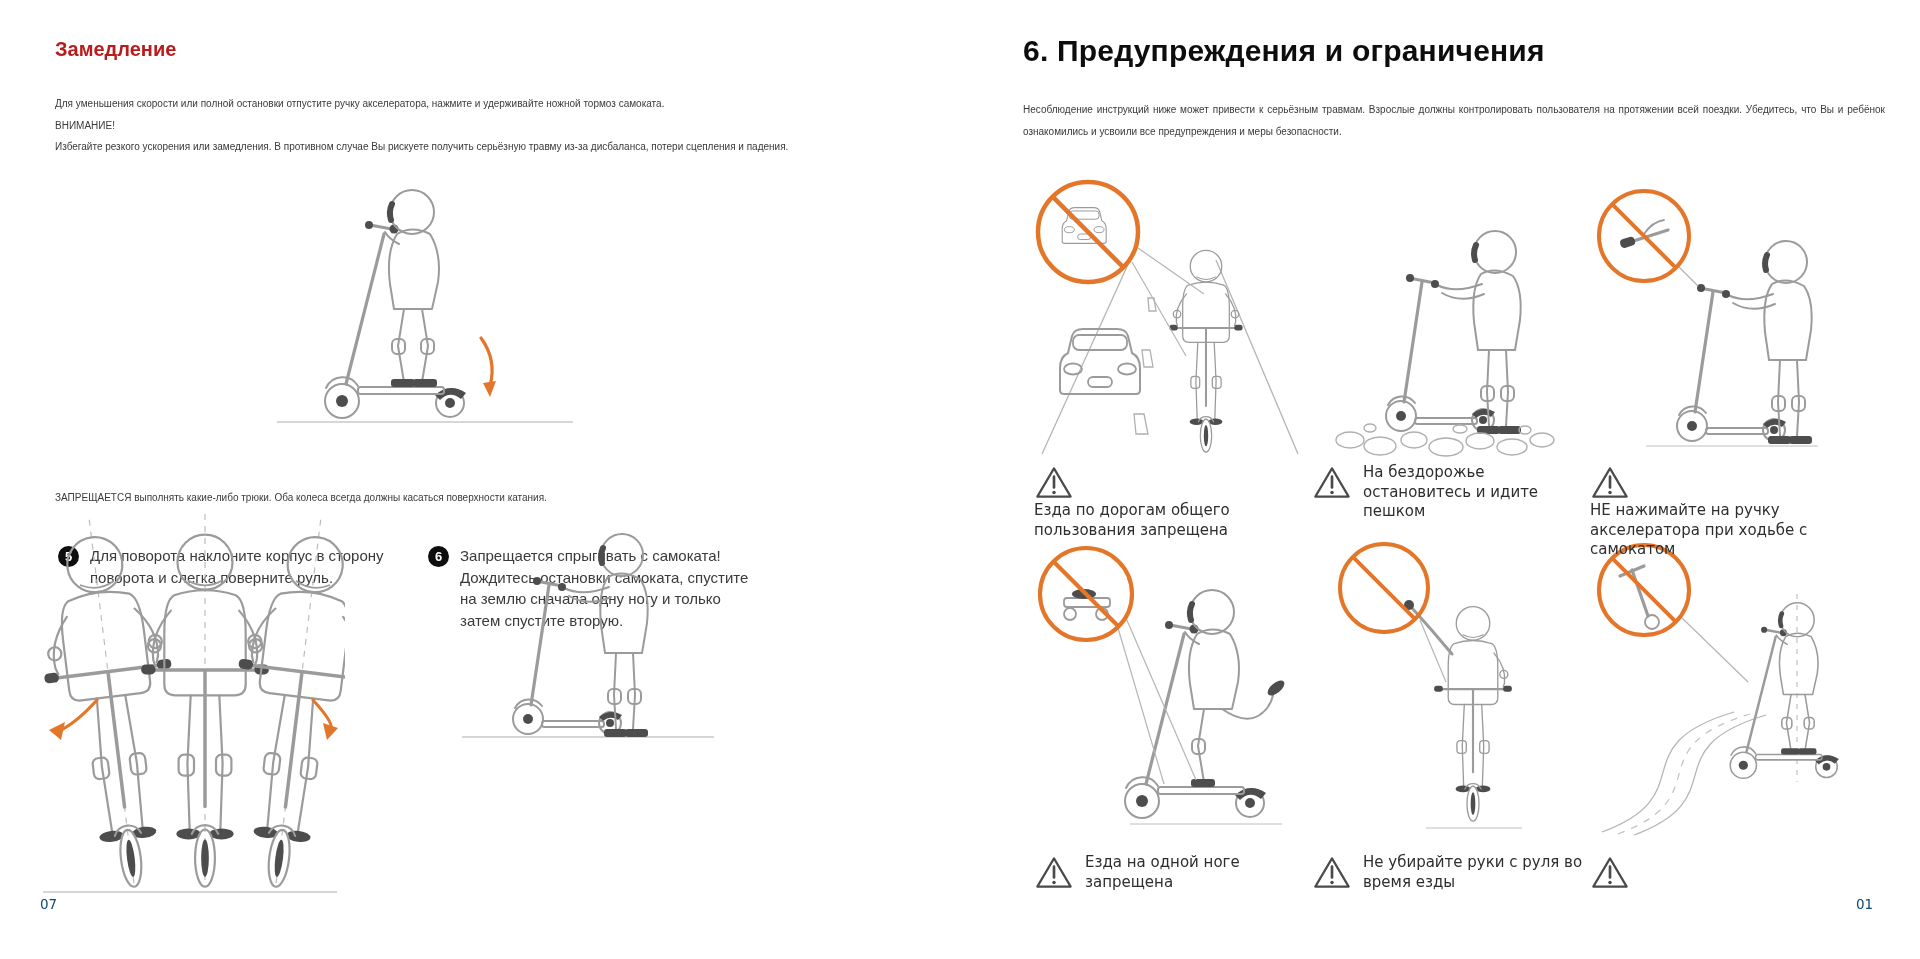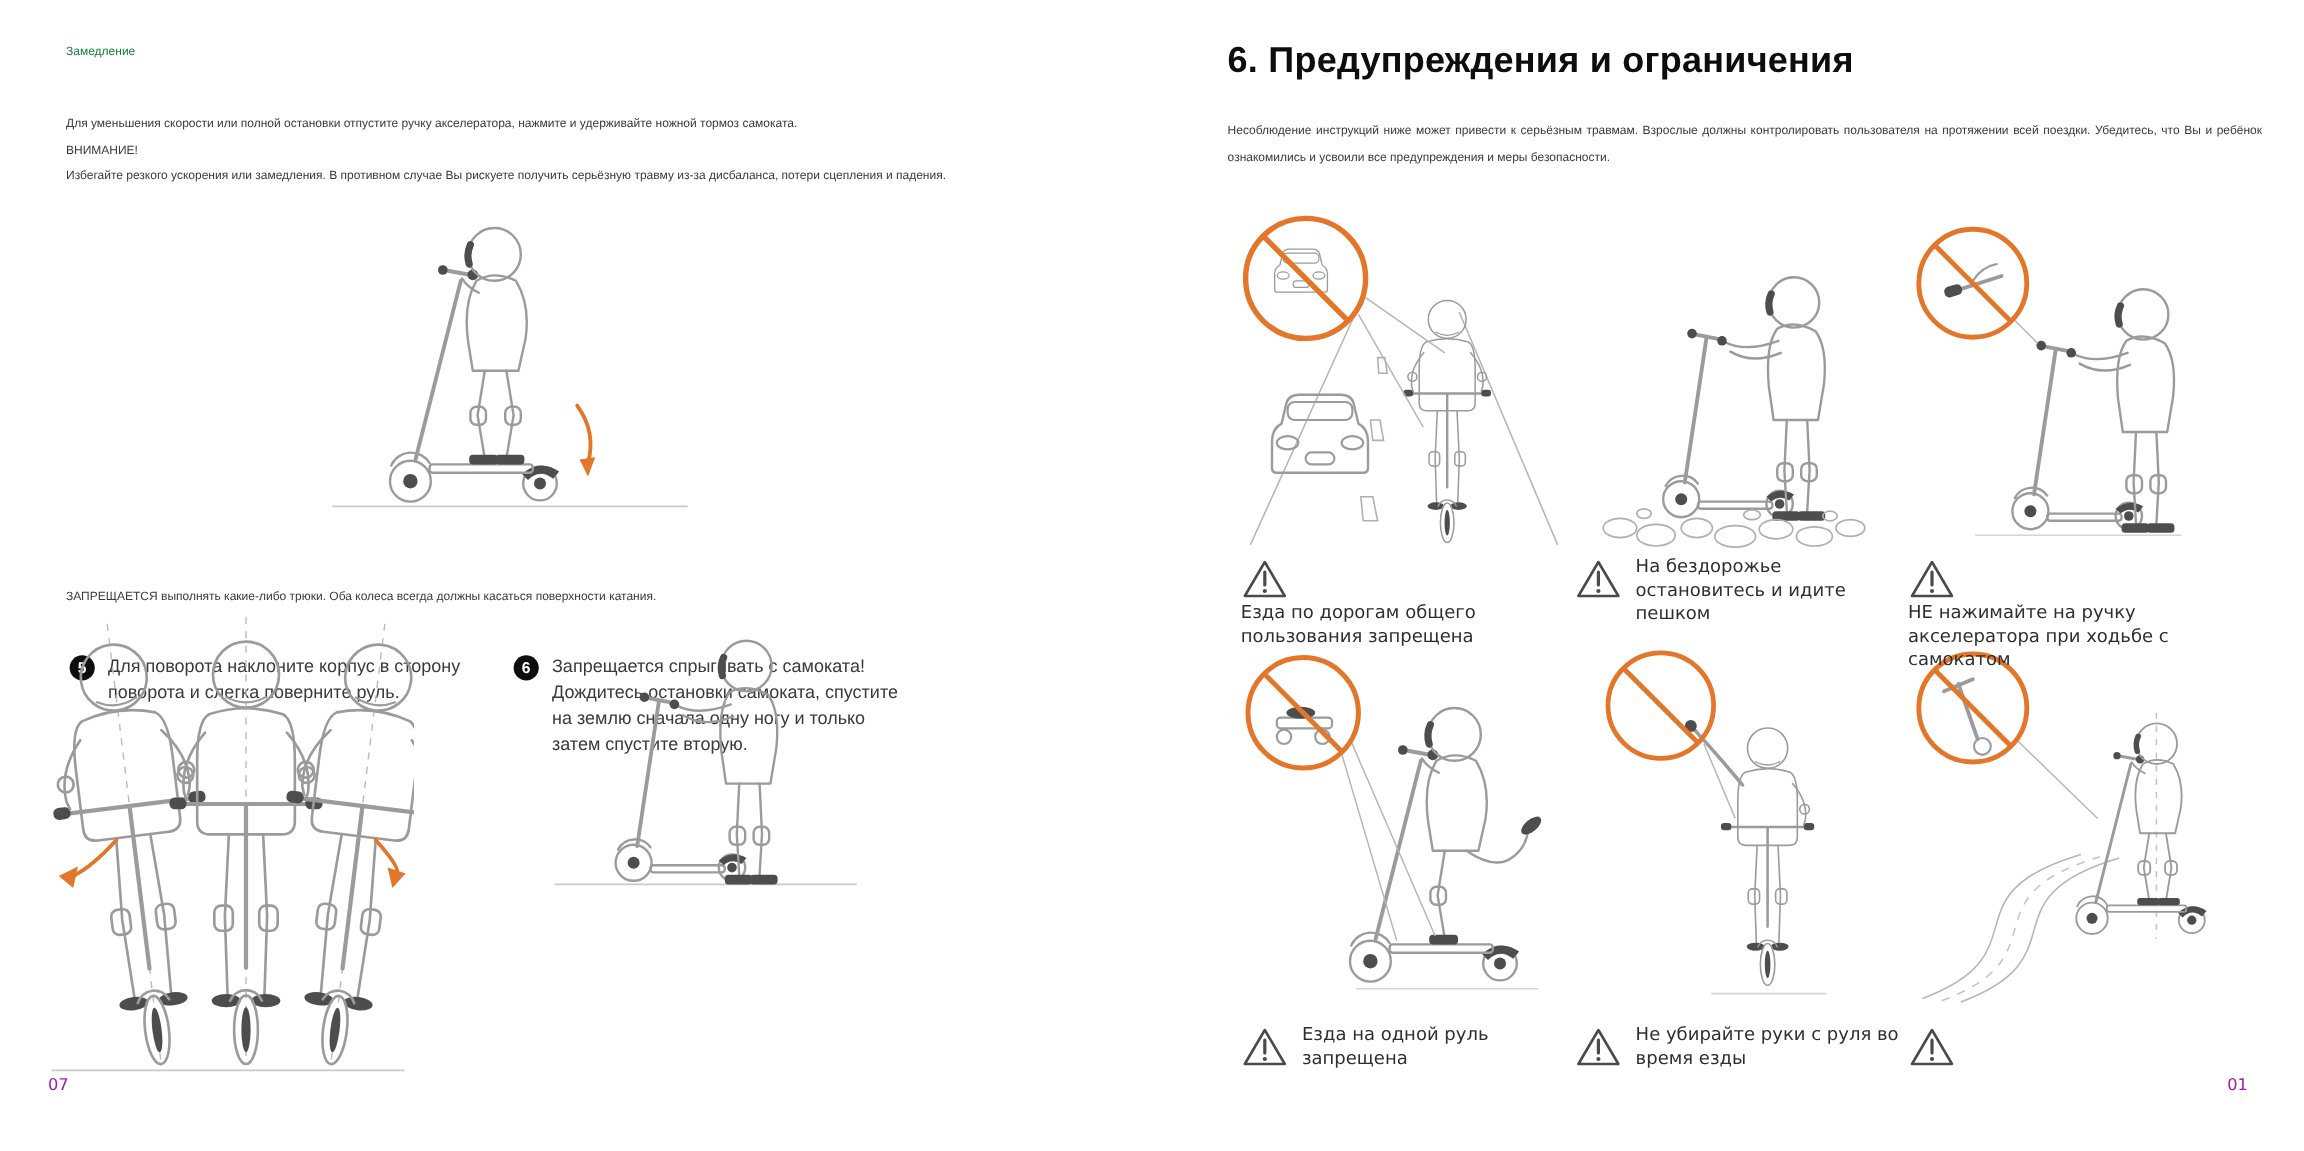--- a/index.html
+++ b/index.html
@@ -1,29 +1,29 @@
 <!DOCTYPE html>
 <html><head>
 <meta charset="utf-8">
 <style>
   html,body{margin:0;padding:0;background:#ffffff;}
   #stage{position:relative;width:1920px;height:959px;background:#ffffff;overflow:hidden;
          font-family:"Liberation Sans","DejaVu Sans",sans-serif;color:#333;}
   .abs{position:absolute;}
-  .h-small{font-size:10px;font-weight:normal;color:#15803d;}
+  .h-small{font-size:20px;font-weight:bold;color:#b91c1c;}
   .body-text{font-size:10px;line-height:21.5px;color:#3a3a3a;text-align:justify;}
   .title-big{font-size:30px;font-weight:bold;color:#0d0d0d;letter-spacing:.2px;}
   .num-item{display:flex;align-items:flex-start;}
   .num-circle{flex:0 0 auto;width:21px;height:21px;border-radius:50%;background:#0e0e0e;color:#fff;
               font-size:13px;font-weight:bold;line-height:21px;text-align:center;margin-right:11px;margin-top:1px;}
   .num-text{font-size:15px;line-height:21.5px;color:#3a3a3a;}
   .caption{display:flex;align-items:flex-start;}
   .caption svg{flex:0 0 auto;margin-right:11px;margin-top:1px;}
   .cap-text{font-family:"DejaVu Sans",sans-serif;font-size:15px;line-height:19.5px;color:#2e2e2e;width:222px;}
-  .pageno{font-family:"DejaVu Sans",sans-serif;font-size:13.5px;color:#a21caf;}
+  .pageno{font-family:"DejaVu Sans",sans-serif;font-size:13.5px;color:#0c4a6e;}
 </style>
 </head>
 <body>
 
 <svg width="0" height="0" style="position:absolute" aria-hidden="true">
 <defs>
 
   <g id="g-warn-tri" fill="none" stroke="#4a4a4a" stroke-linejoin="round" stroke-linecap="round">
     <path d="M24 5 L44 39 H4 Z" stroke-width="2.6"></path>
     <path d="M24 15 L24 28" stroke-width="3.2"></path>
@@ -308,21 +308,21 @@
     <svg width="40" height="37" viewBox="0 0 48 44">
         <use href="#g-warn-tri"></use>
       </svg>
     <div class="cap-text">НЕ нажимайте на ручку акселератора при ходьбе с самокатом</div>
   </div>
 
   <div class="abs caption" style="left:1034px;top:853px;">
     <svg width="40" height="37" viewBox="0 0 48 44">
         <use href="#g-warn-tri"></use>
       </svg>
-    <div class="cap-text">Езда на одной руль запрещена</div>
+    <div class="cap-text">Езда на одной ноге запрещена</div>
   </div>
   <div class="abs caption" style="left:1312px;top:853px;">
     <svg width="40" height="37" viewBox="0 0 48 44">
         <use href="#g-warn-tri"></use>
       </svg>
     <div class="cap-text">Не убирайте руки с руля во время езды</div>
   </div>
   <div class="abs caption" style="left:1590px;top:853px;">
     <svg width="40" height="37" viewBox="0 0 48 44">
         <use href="#g-warn-tri"></use>

